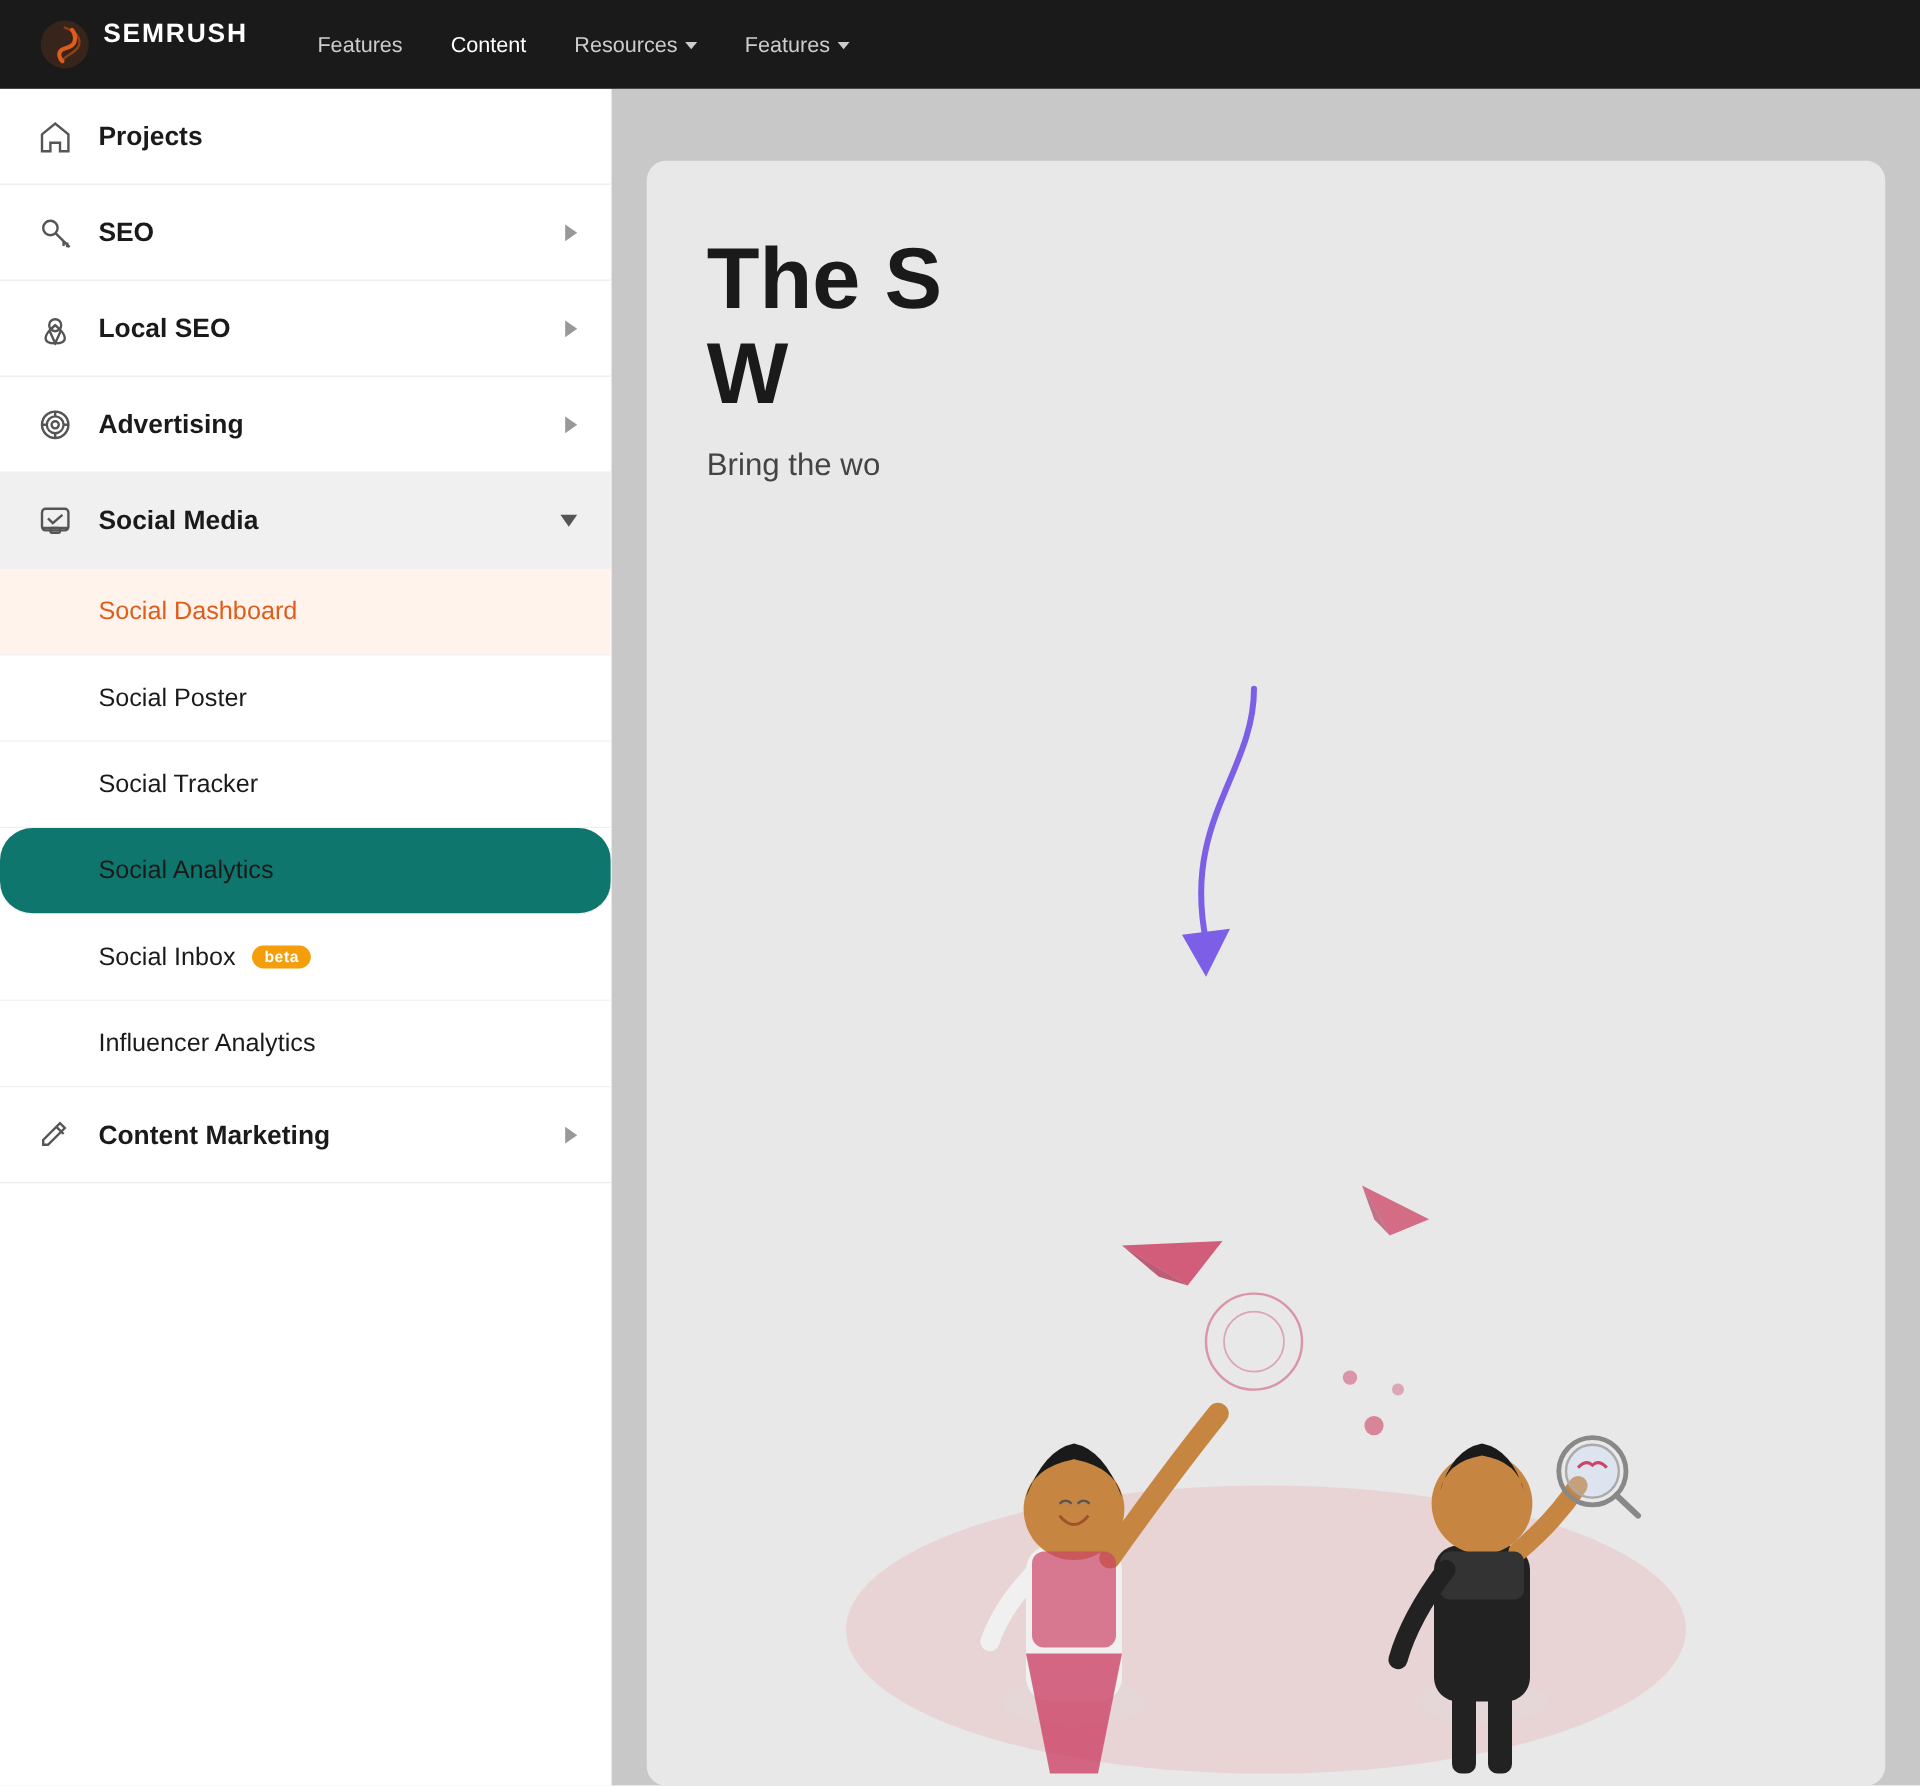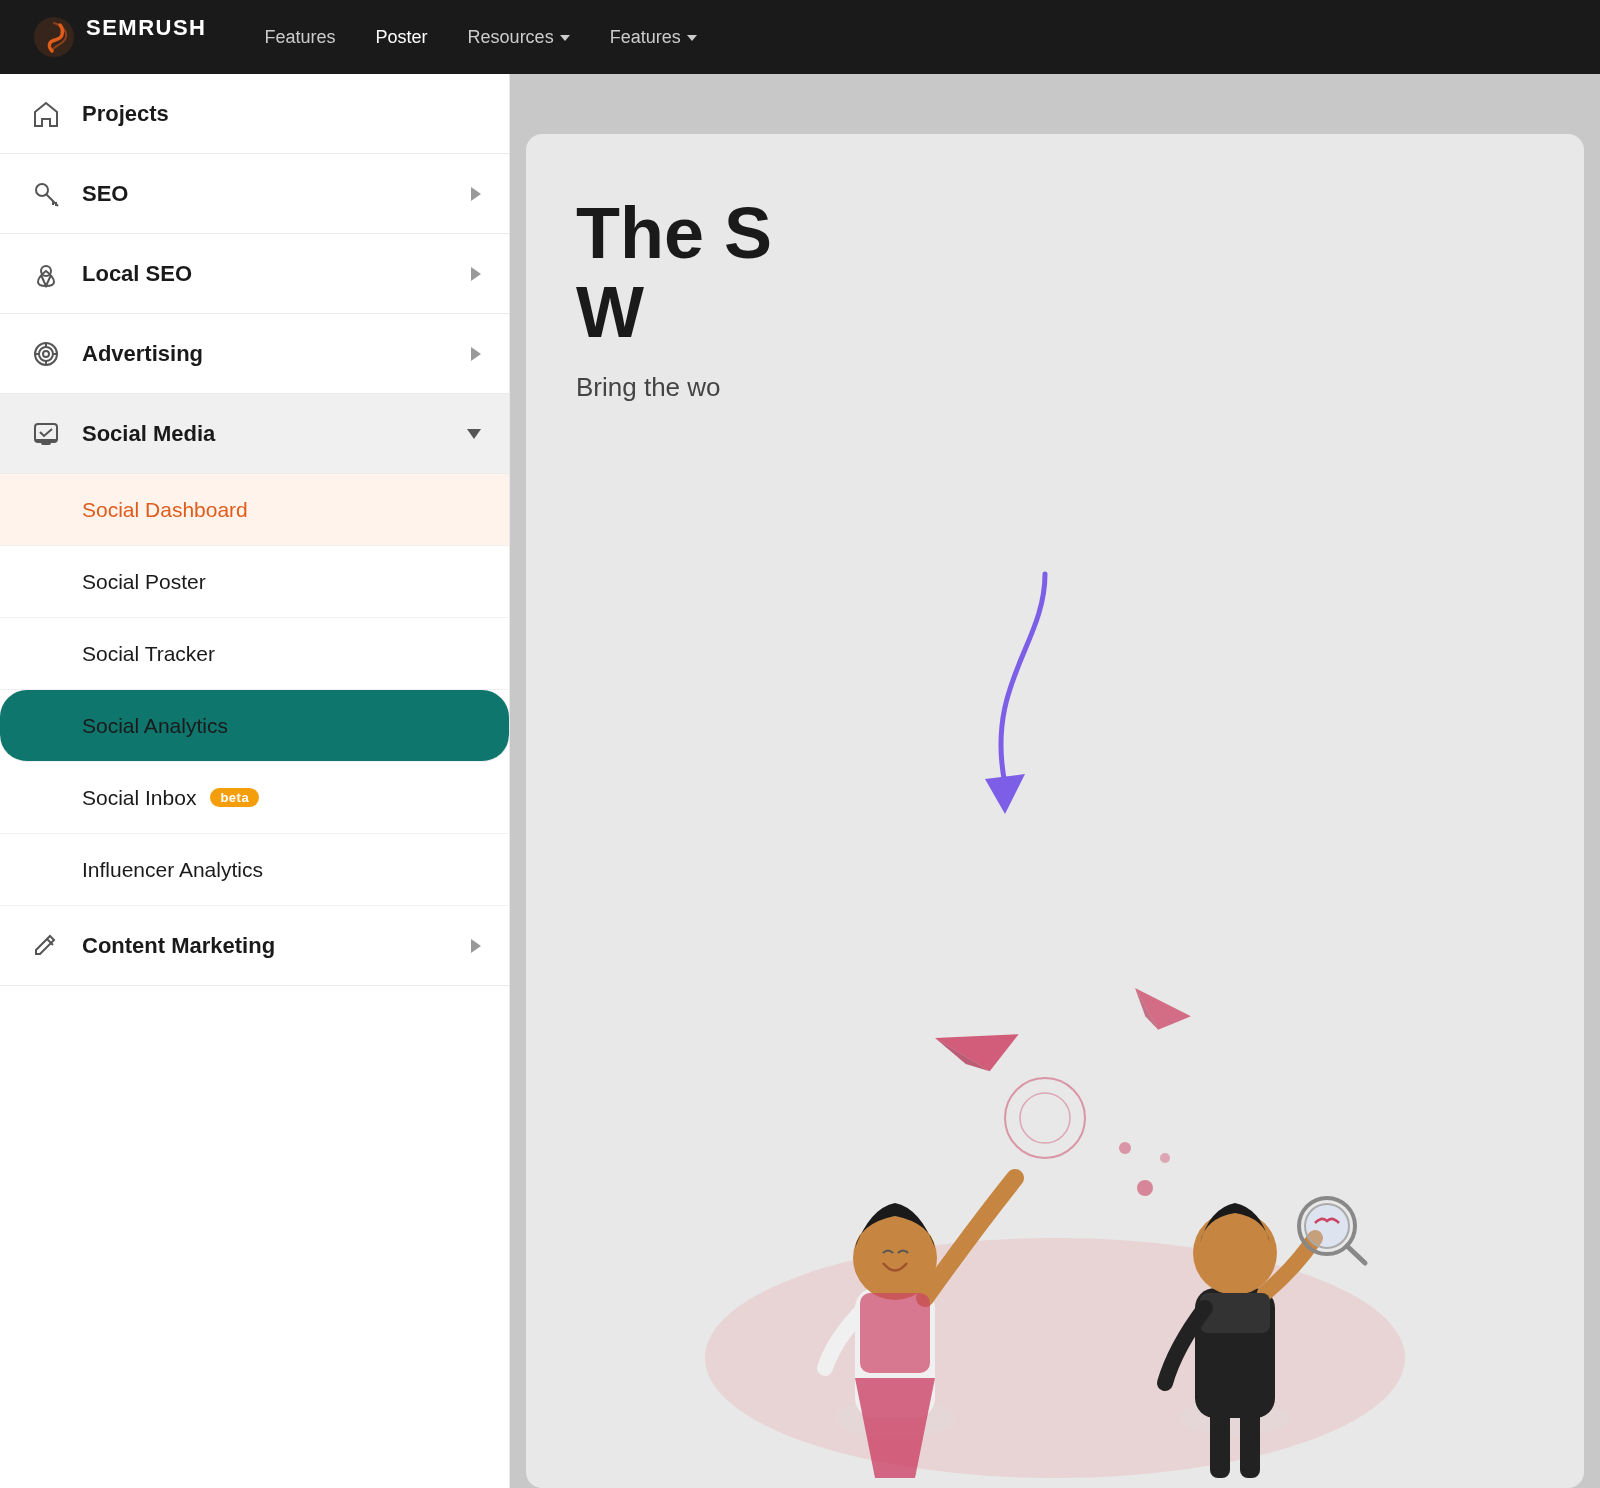--- a/index.html
+++ b/index.html
@@ -159,21 +159,21 @@
       background: #c8c8c8;
       position: relative;
       overflow: hidden;
       display: flex;
       flex-direction: column;
       justify-content: flex-start;
       padding-top: 60px;
     }
     .hero-card {
       background: #e8e8e8;
-      margin: 0 16px;
+      margin: 0 29px;
       border-radius: 16px;
       padding: 60px 50px 0 50px;
       flex: 1;
       position: relative;
       overflow: hidden;
     }
     .hero-title {
       font-size: 72px;
       font-weight: 900;
       color: #1a1a1a;
@@ -210,21 +210,21 @@
 
       <circle cx="22" cy="22" r="20" fill="#e05c1a" opacity="0.15"></circle>
 
       <path d="M28 10 C28 10 32 14 30 20 C28 26 20 24 18 28 C16 32 20 36 20 36" stroke="#e05c1a" stroke-width="3.5" fill="none" stroke-linecap="round"></path>
       <path d="M22 8 C22 8 36 12 34 22 C32 30 22 30 20 36" stroke="#e05c1a" stroke-width="2" fill="none" stroke-linecap="round" opacity="0.5"></path>
     </svg>
     <span class="logo-text">SEMRUSH</span>
   </div>
   <div class="nav-links">
     <span class="nav-link">Features</span>
-    <span class="nav-link active">Poster</span>
+    <span class="nav-link active">Content</span>
     <span class="nav-link">
       <span>Resources</span>
       <span class="chevron-down"></span>
     </span>
     <span class="nav-link">
       <span>Features</span>
       <span class="chevron-down"></span>
     </span>
   </div>
 </nav>

